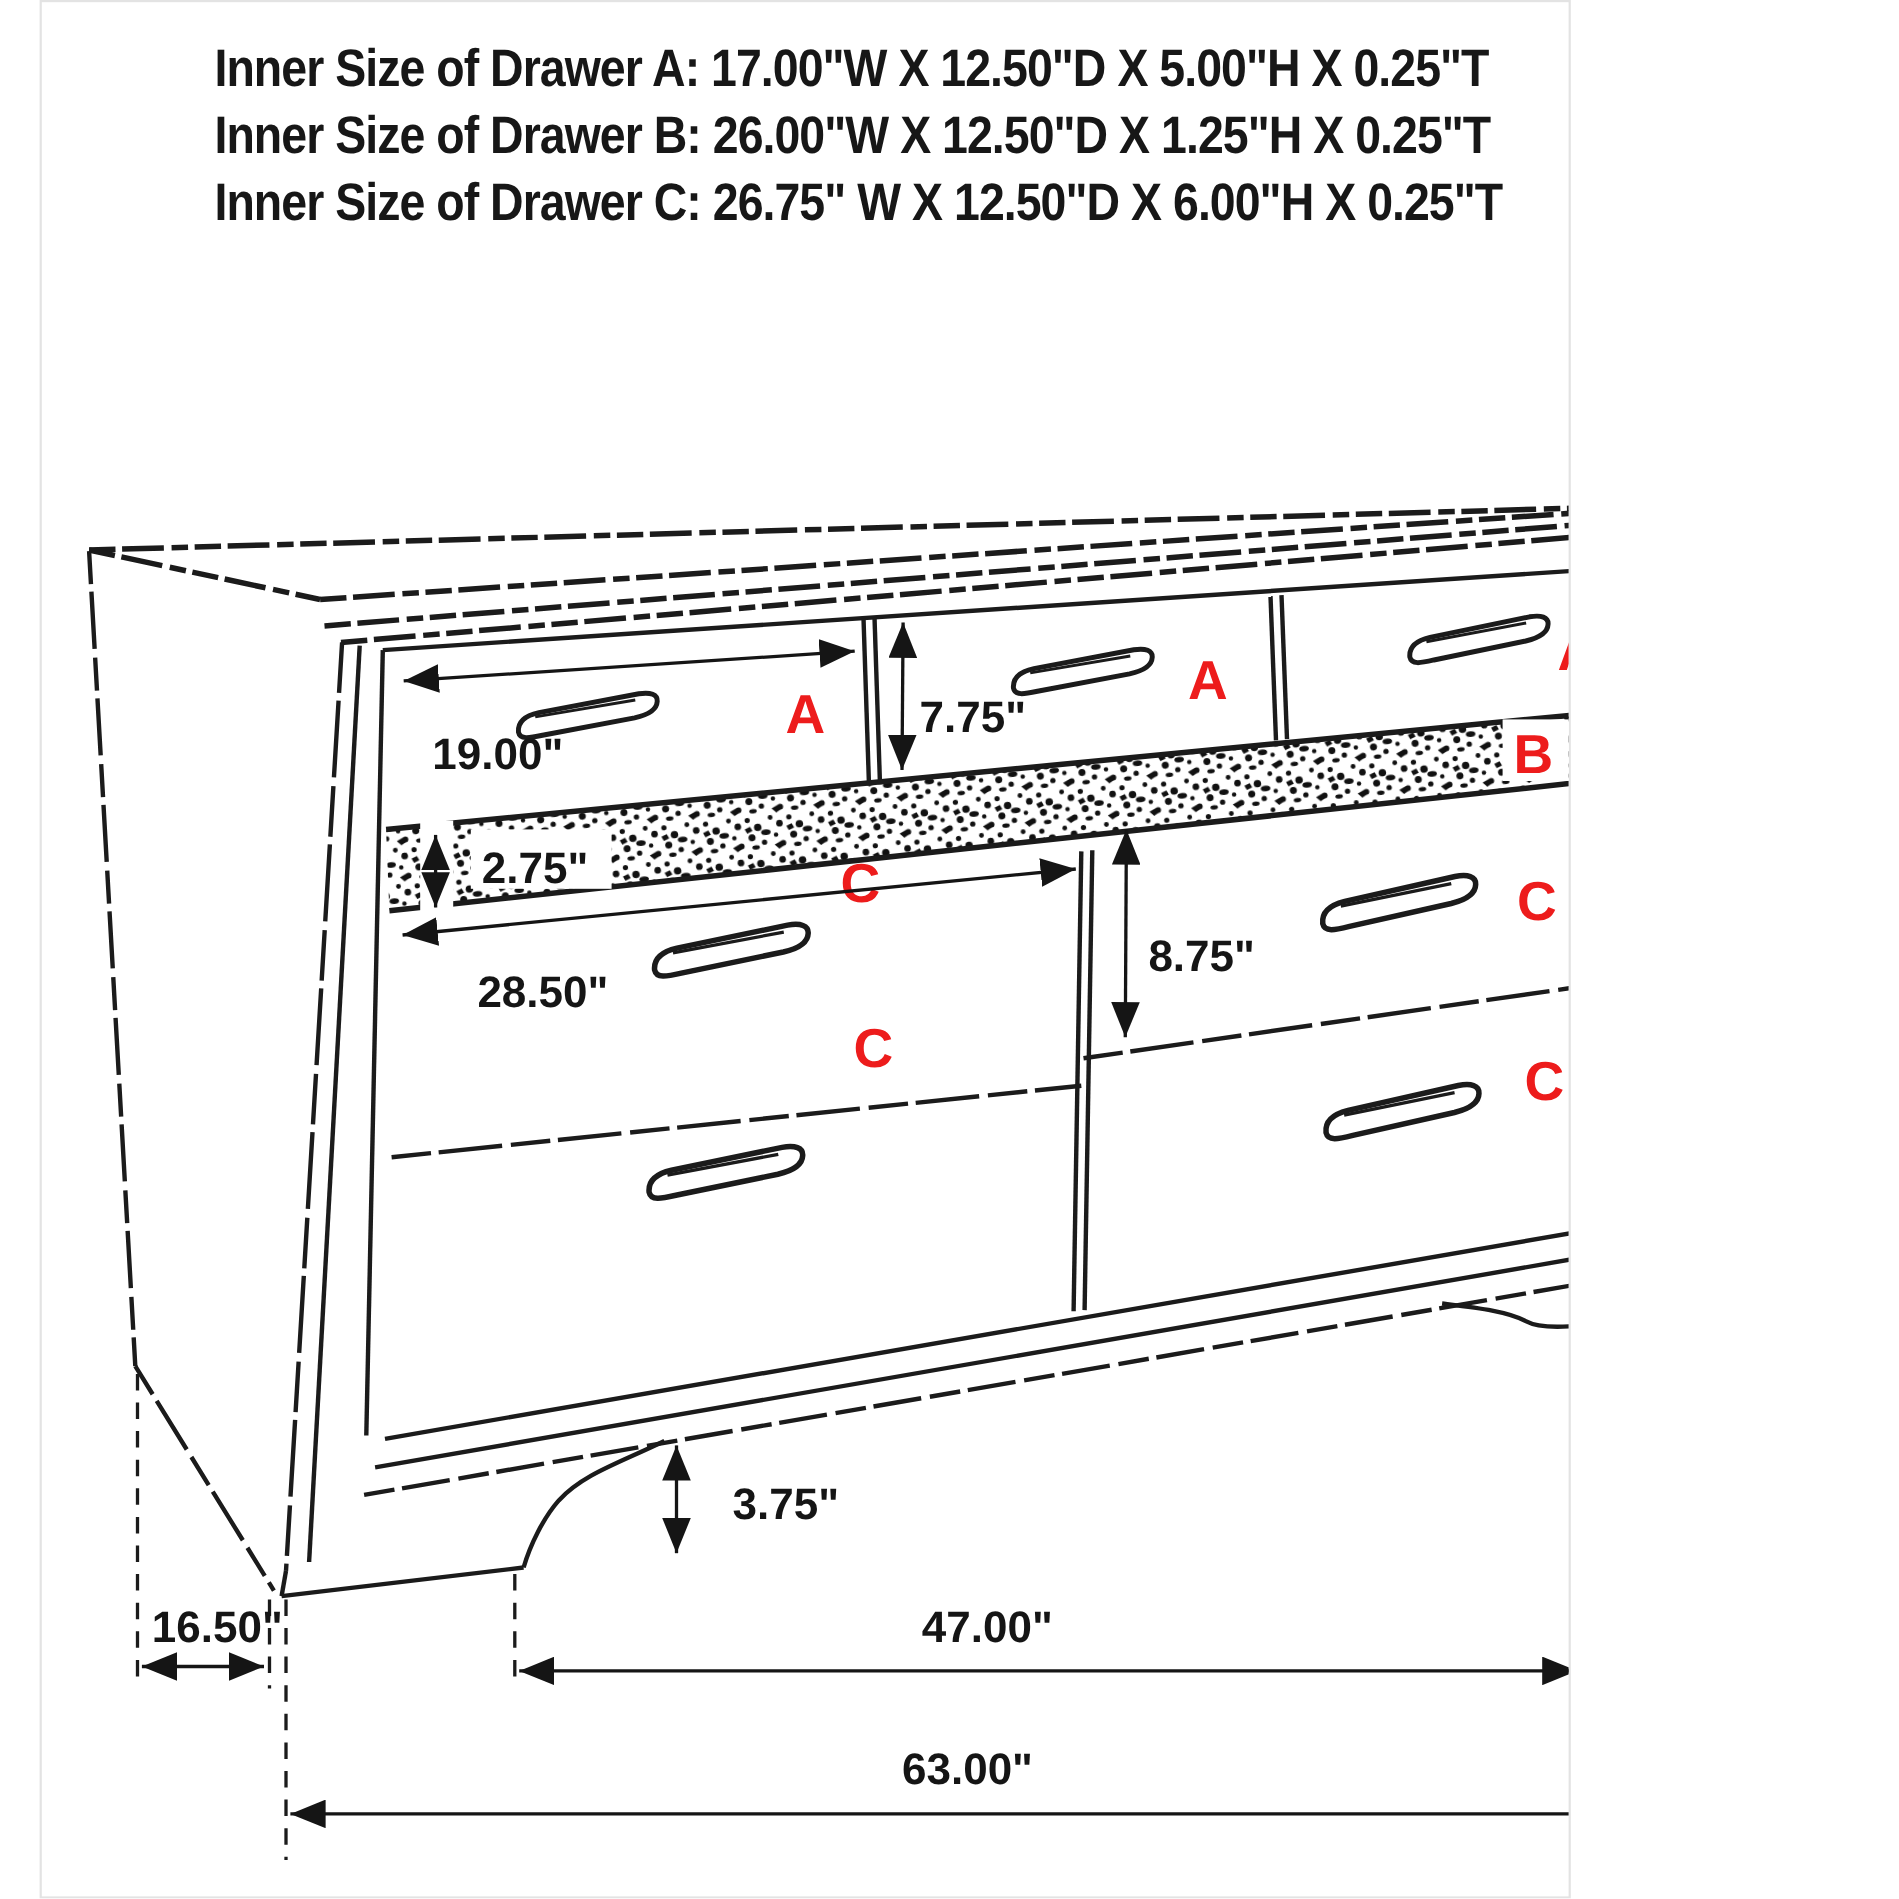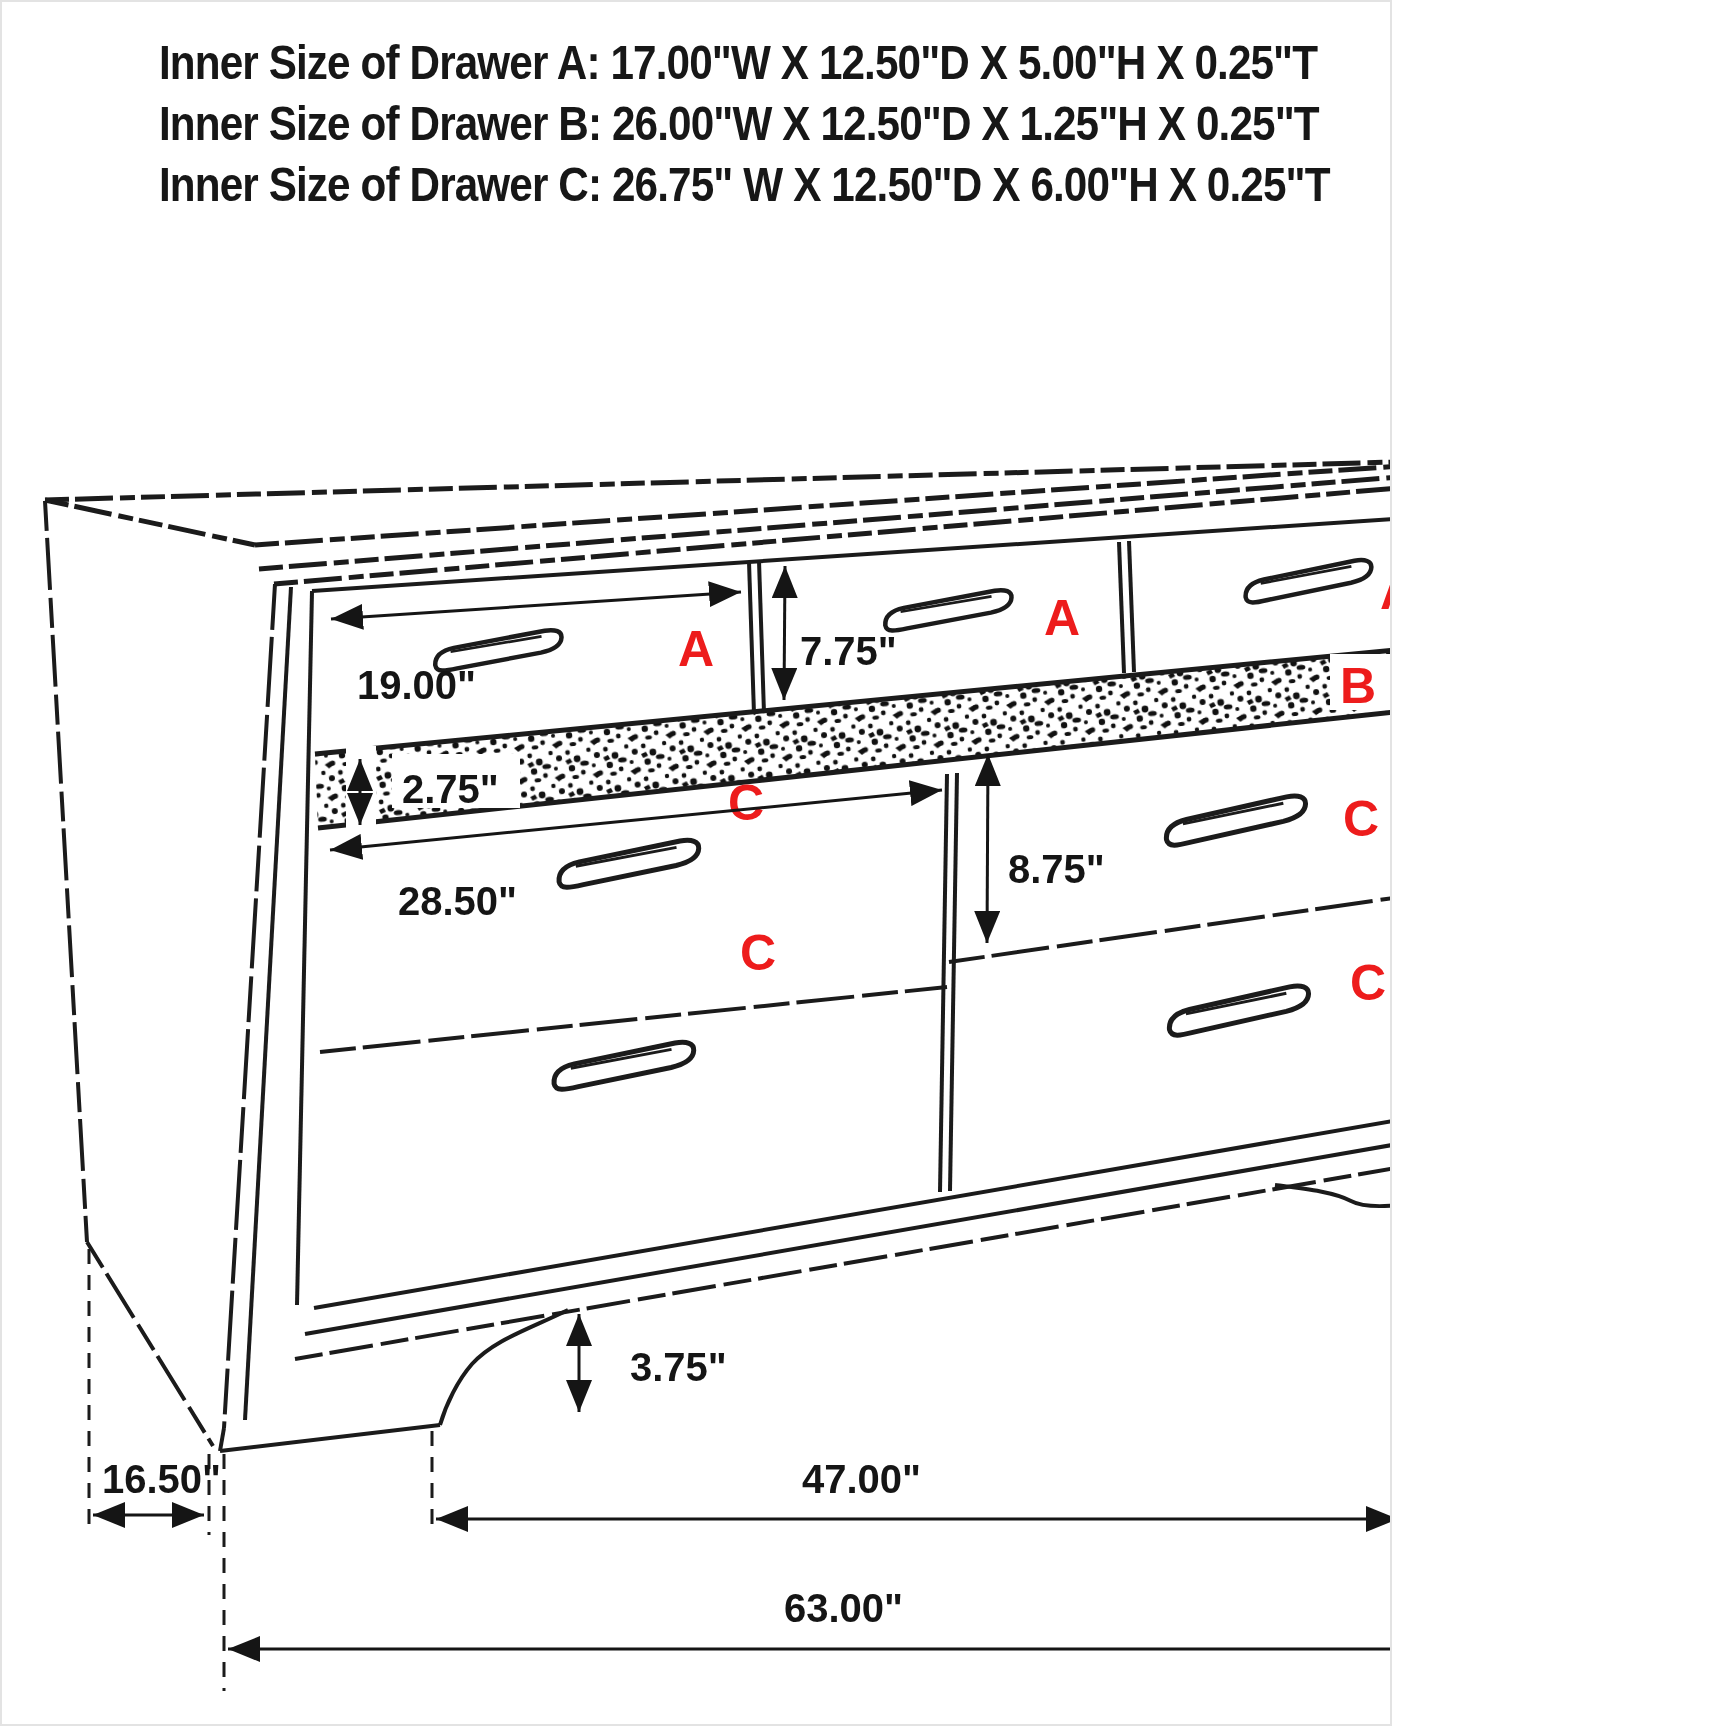--- a/index.html
+++ b/index.html
@@ -4,20 +4,21 @@
 <style>
   html,body{margin:0;padding:0;background:#fff;}
   .page{
     position:relative;
     width:1392px;height:1726px;
     background:#ffffff;
     box-sizing:border-box;
     border:2px solid #e3e3e3;
     font-family:"Liberation Sans", sans-serif;
     overflow:hidden;
+    margin-left:36px;
   }
   .spec-header{
     position:absolute;left:157px;top:30px;
     color:#171717;
   }
   .spec-header .spec-line{
     font-size:48px;
     font-weight:bold;
     letter-spacing:-1px;
     line-height:61px;

